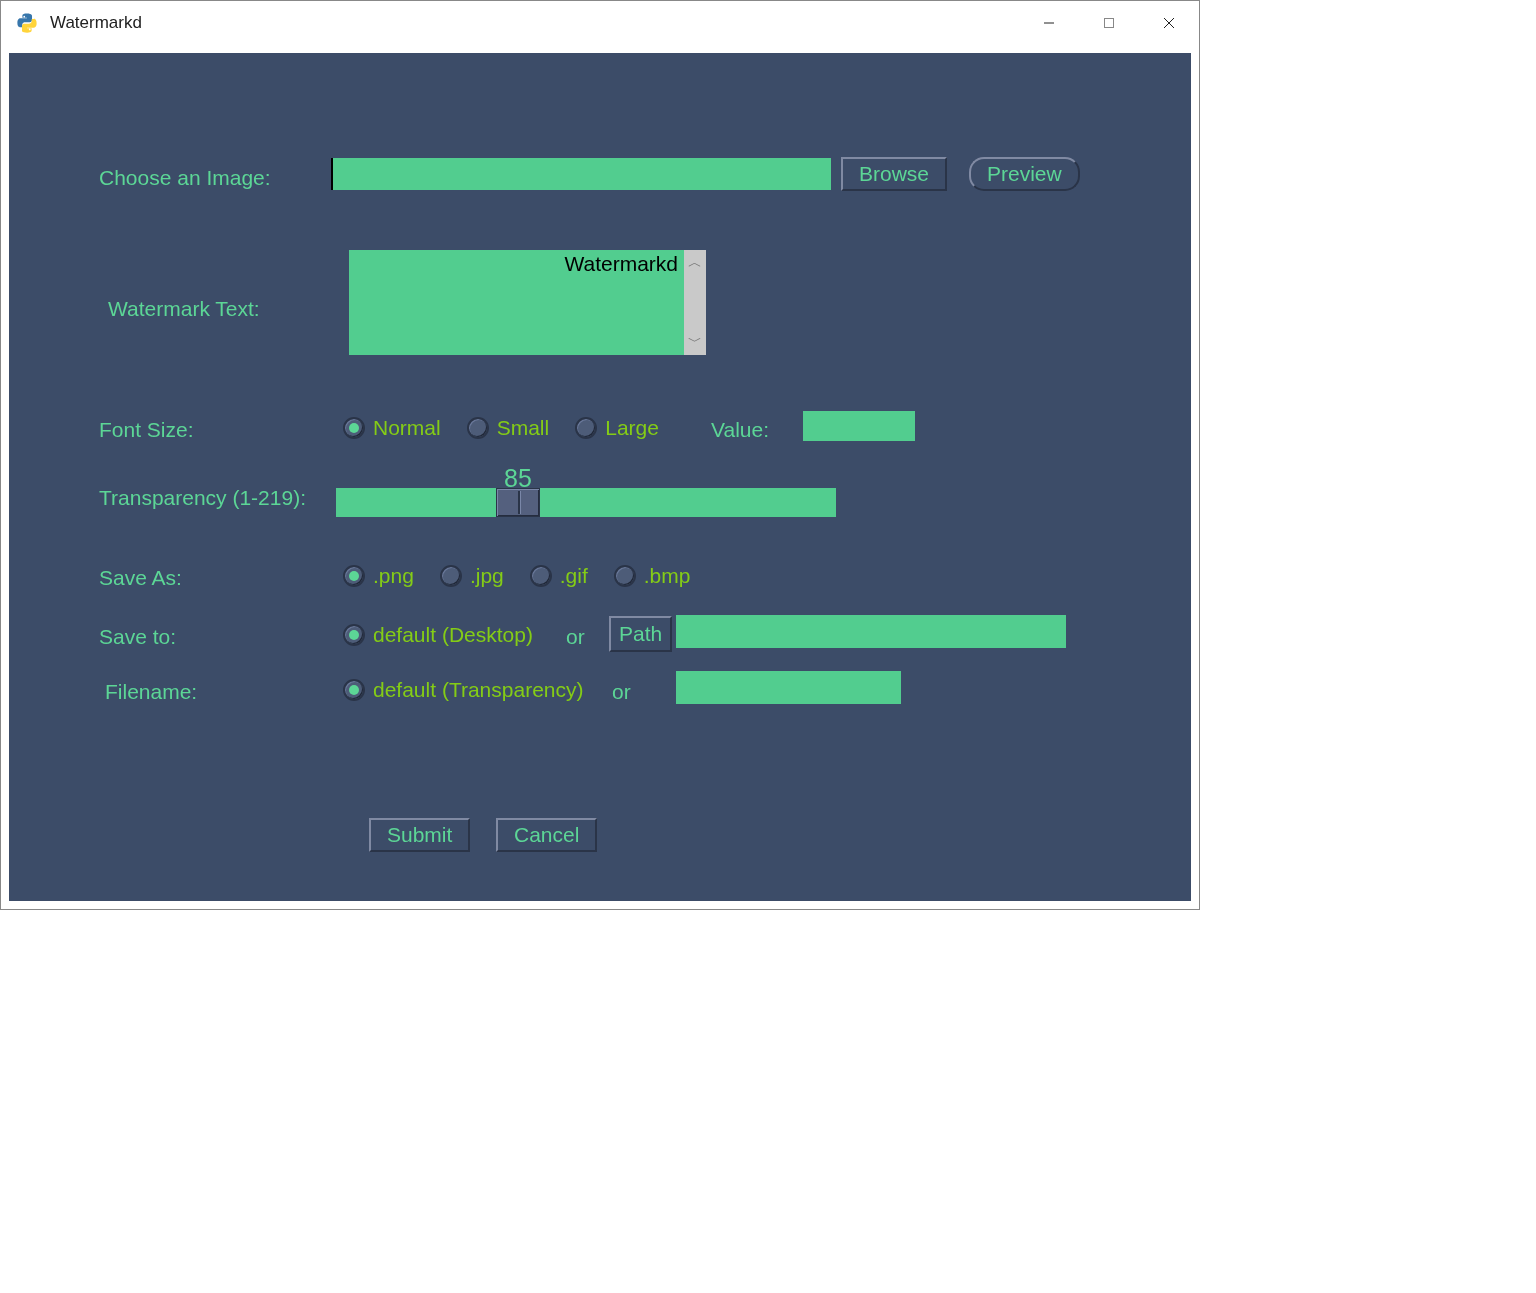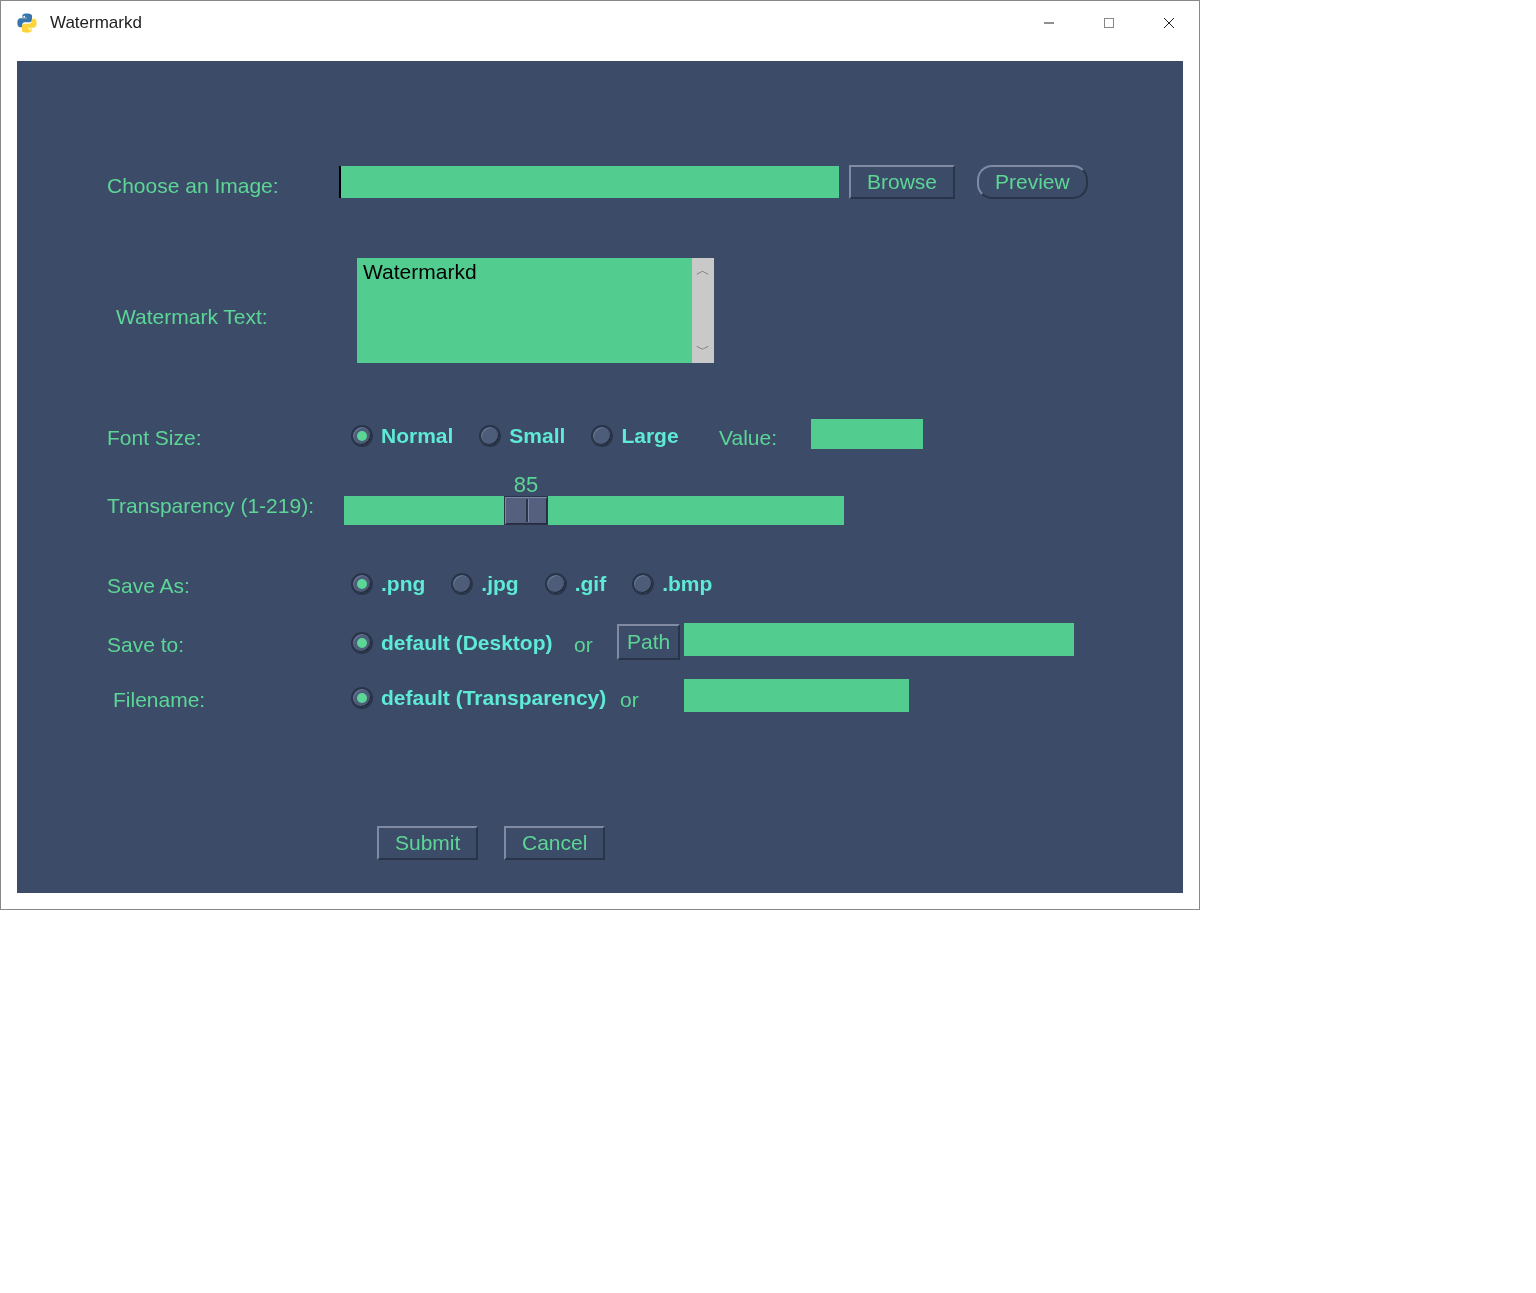--- a/index.html
+++ b/index.html
@@ -10,20 +10,21 @@
     height: 1010px;
     overflow: hidden;
   }
   .window {
     width: 1200px;
     height: 910px;
     border: 1px solid #888;
     background: #fff;
     display: flex;
     flex-direction: column;
+    text-align: right;
   }
   .titlebar {
     height: 44px;
     display: flex;
     align-items: center;
     padding-left: 15px;
     background: #fff;
     font-size: 17px;
     color: #222;
   }
@@ -44,21 +45,21 @@
     height: 44px;
     display: flex;
     align-items: center;
     justify-content: center;
     font-size: 16px;
     color: #333;
     font-family: "Segoe UI Symbol", sans-serif;
   }
   .content {
     flex: 1;
-    margin: 16px;
+    margin: 8px;
     background: #3c4c68;
     position: relative;
     color: #54d290;
     font-size: 21px;
   }
 
   .label {
     position: absolute;
     white-space: nowrap;
     color: #5cd696;
@@ -137,23 +138,22 @@
     box-shadow: inset 1px 1px 0 #6a789a, inset -1px -1px 0 #202838;
   }
   .radio.selected::after {
     content: "";
     width: 10px;
     height: 10px;
     border-radius: 50%;
     background: #5cd696;
   }
   .radio-label {
-    color: #5eead4;
+    color: #84cc16;
     margin-right: 18px;
-    font-weight: bold;
   }
 
   .slider-wrap {
     position: absolute;
   }
   .slider-track {
     width: 500px;
     height: 29px;
     background: #52cd8f;
     position: relative;
@@ -175,21 +175,21 @@
     top: 2px;
     bottom: 2px;
     width: 2px;
     background: #2a3448;
     box-shadow: 1px 0 0 #7a87a8;
   }
   .slider-value {
     position: absolute;
     top: -24px;
     color: #5cd696;
-    font-size: 22px;
+    font-size: 25px;
     transform: translateX(-50%);
   }
 </style>
 </head>
 <body>
 
 <div class="window">
   <div class="titlebar">
     <span class="app-icon">
       <svg viewBox="0 0 32 32" width="22" height="22">

